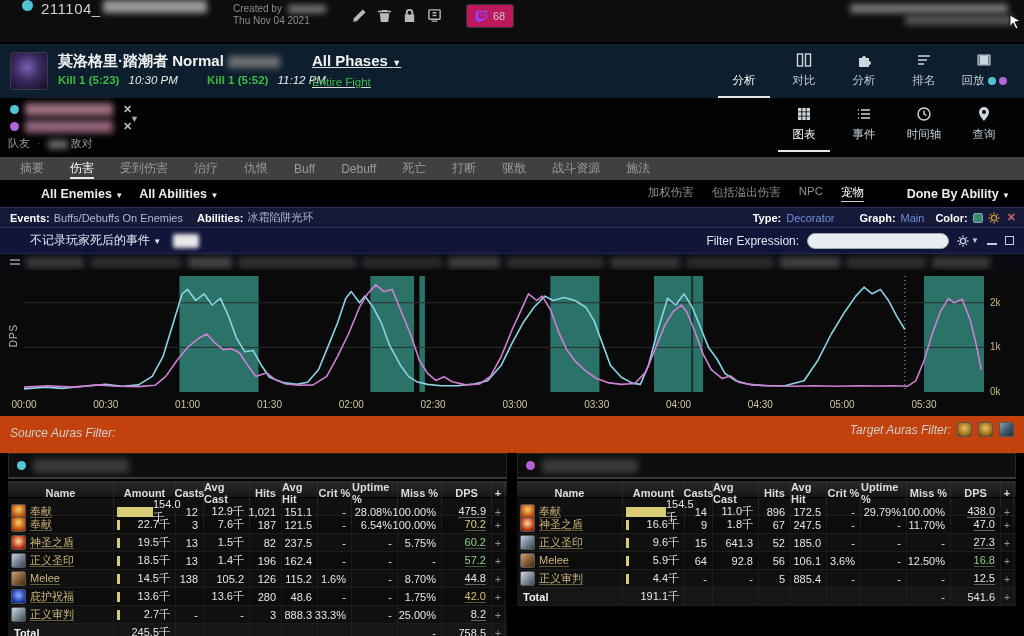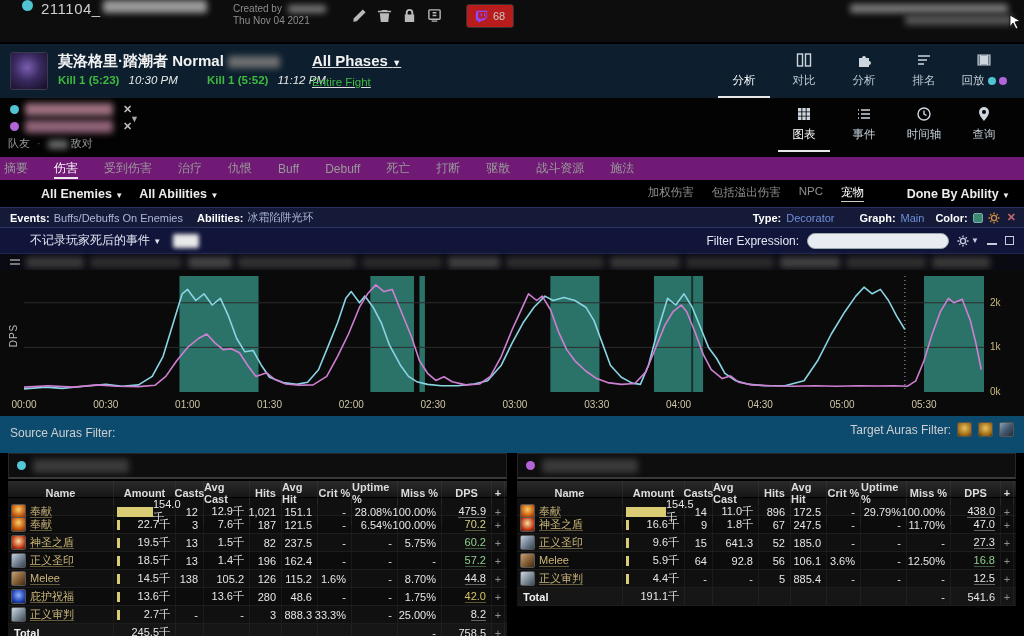--- a/index.html
+++ b/index.html
@@ -11,21 +11,21 @@
   .dot { border-radius:50%; display:inline-block; }
   svg { display:block; }
 
   
   #topbar { height:44px; background:#0d0d0d; display:flex; align-items:flex-start; position:relative; border-bottom:2px solid #000; }
   #topbar .report-dot { width:11px; height:11px; background:#4fc3d0; margin:0 8px 0 22px; }
   #topbar .report-title { font-size:15px; color:#cfcfcf; letter-spacing:.5px; }
   .created-block { position:absolute; left:233px; top:3px; font-size:10px; color:#8d8d8d; line-height:12px; }
   .tb-icons { position:absolute; left:352px; top:8px; display:flex; gap:10px; }
   .tb-icon { width:15px; height:15px; color:#b9b9b9; cursor:pointer; }
-  .twitch-badge { position:absolute; left:466px; top:4px; width:48px; height:24px; background:#b91c1c; border:1px solid #333; border-radius:3px; display:flex; align-items:center; justify-content:center; gap:5px; }
+  .twitch-badge { position:absolute; left:466px; top:4px; width:48px; height:24px; background:#be185d; border:1px solid #333; border-radius:3px; display:flex; align-items:center; justify-content:center; gap:5px; }
   .twitch-badge svg { width:13px; height:13px; }
   .twitch-badge .count { font-size:11px; color:#c9c9c9; }
   .cursor-arrow { position:absolute; left:1008px; top:14px; width:14px; height:16px; }
 
   
   #banner { height:54px; background:#0d1f2e; position:relative; }
   .portrait { position:absolute; left:10px; top:8px; width:38px; height:38px; border:1px solid #3a3a4a; border-radius:3px;
     background:radial-gradient(circle at 45% 40%, #7a5db0 0%, #3a2a60 45%, #140d24 100%); }
   .boss-title { position:absolute; left:58px; top:8px; font-size:15px; font-weight:bold; color:#f2f2f2; }
   .kill-line { position:absolute; left:58px; top:30px; font-size:11.5px; }
@@ -48,21 +48,21 @@
   #playerrow { height:58px; background:#030303; position:relative; }
   .pr-entry { position:absolute; left:10px; display:flex; align-items:center; gap:6px; }
   .pr-entry .dot { width:9px; height:9px; }
   .pr-x { color:#bbb; font-size:11px; font-weight:bold; cursor:pointer; margin-left:4px; }
   .pr-caret { position:absolute; left:130px; top:16px; color:#aaa; font-size:9px; cursor:pointer; }
   .pr-links { position:absolute; left:8px; top:38px; font-size:11px; color:#9a9a9a; }
   .pr-links span { cursor:pointer; }
   .views-nav { position:absolute; right:10px; top:4px; display:flex; }
 
   
-  #tabs { height:24px; background:#701a75; display:flex; align-items:stretch; padding-left:4px; gap:26px; border-top:1px solid #000; }
+  #tabs { height:24px; background:#404040; display:flex; align-items:stretch; padding-left:20px; gap:26px; border-top:1px solid #000; }
   .tab { font-size:12px; color:#9a9a9a; display:flex; align-items:center; cursor:pointer; position:relative; }
   .tab.active { color:#fff; }
   .tab.active:after { content:""; position:absolute; left:0; right:0; bottom:1px; height:2px; background:#e8e8e8; }
 
   
   #filterrow { height:27px; background:#000; position:relative; display:flex; align-items:center;margin-left:17px; }
   .fl-dd { font-size:12.5px; font-weight:bold; color:#ececec; margin-left:24px; cursor:pointer; }
   .fl-dd .caret { font-size:8px; }
   .fr-opts { position:absolute; right:160px; display:flex; gap:18px; }
   .fr-opt { font-size:11.5px; color:#8f8f8f; cursor:pointer; }
@@ -93,21 +93,21 @@
   .gt-min { width:10px; height:2px; background:#c8cce0; margin-top:6px; }
   .gt-max { width:9px; height:9px; border:1.5px solid #c8cce0; }
   #legendstrip { height:16px; display:flex; align-items:center; gap:6px; padding-left:10px; background:#0a0a12; }
   .legend-handle { width:10px; display:flex; flex-direction:column; gap:2px; }
   .legend-handle i { height:2px; background:#777; display:block; }
   .legend-block { height:11px; filter:blur(3px); border-radius:1px; }
   #chartwrap { position:relative; height:146px; background:#0a0a0a; }
   .dps-label { position:absolute; left:2px; top:60px; transform:rotate(-90deg); transform-origin:center; font-size:10px; color:#b9b9b9; letter-spacing:1px; }
 
   
-  #aurasrow { height:37px; background:#0c4a6e; position:relative; }
+  #aurasrow { height:37px; background:#c2410c; position:relative;font-style:italic; }
   .src-auras { position:absolute; left:10px; top:10px; font-size:12px; color:#cfcfcf; }
   .tgt-auras { position:absolute; right:10px; top:6px; font-size:12px; color:#cfcfcf; display:flex; align-items:center; gap:6px; }
   .aura-ic { width:15px; height:15px; border-radius:2px; border:1px solid #555; cursor:pointer; }
   .aura-gold { background:radial-gradient(circle at 50% 40%, #e8c060, #9a6a14 70%, #4a3206); }
   .aura-slate { background:linear-gradient(135deg, #8aa0b8 0%, #44586e 50%, #22303e 100%); }
 
   
   #tablesrow { display:flex; gap:10px; padding:0 8px; }
   .tpanel { width:499px; }
   .tname-box { height:26px; background:#0e0e0e; border:1px solid #262626; border-bottom:2px solid #3a3a3a; display:flex; align-items:center; gap:7px; padding-left:8px; margin-bottom:2px; }

